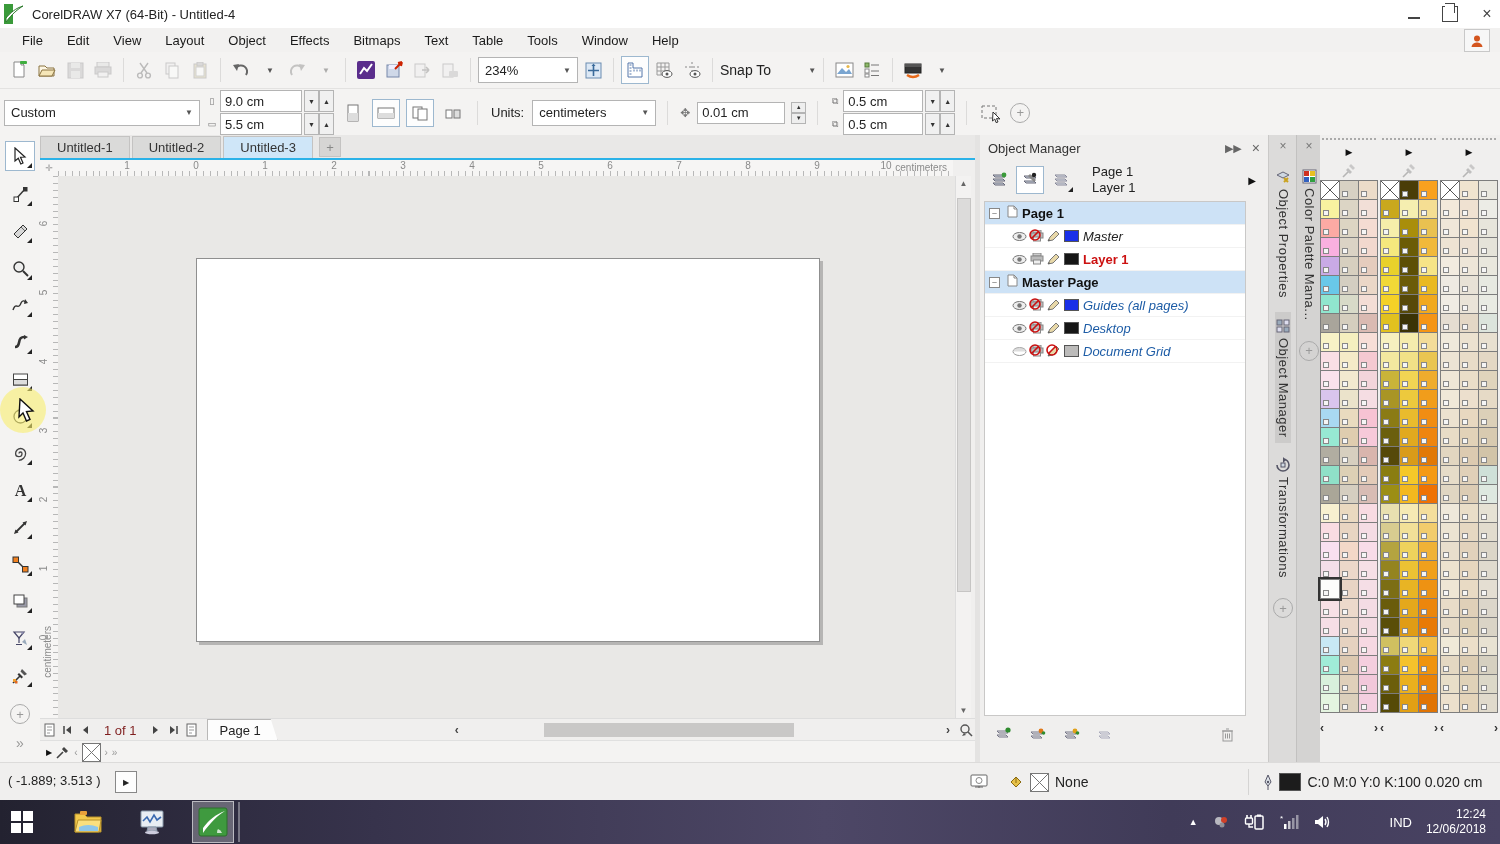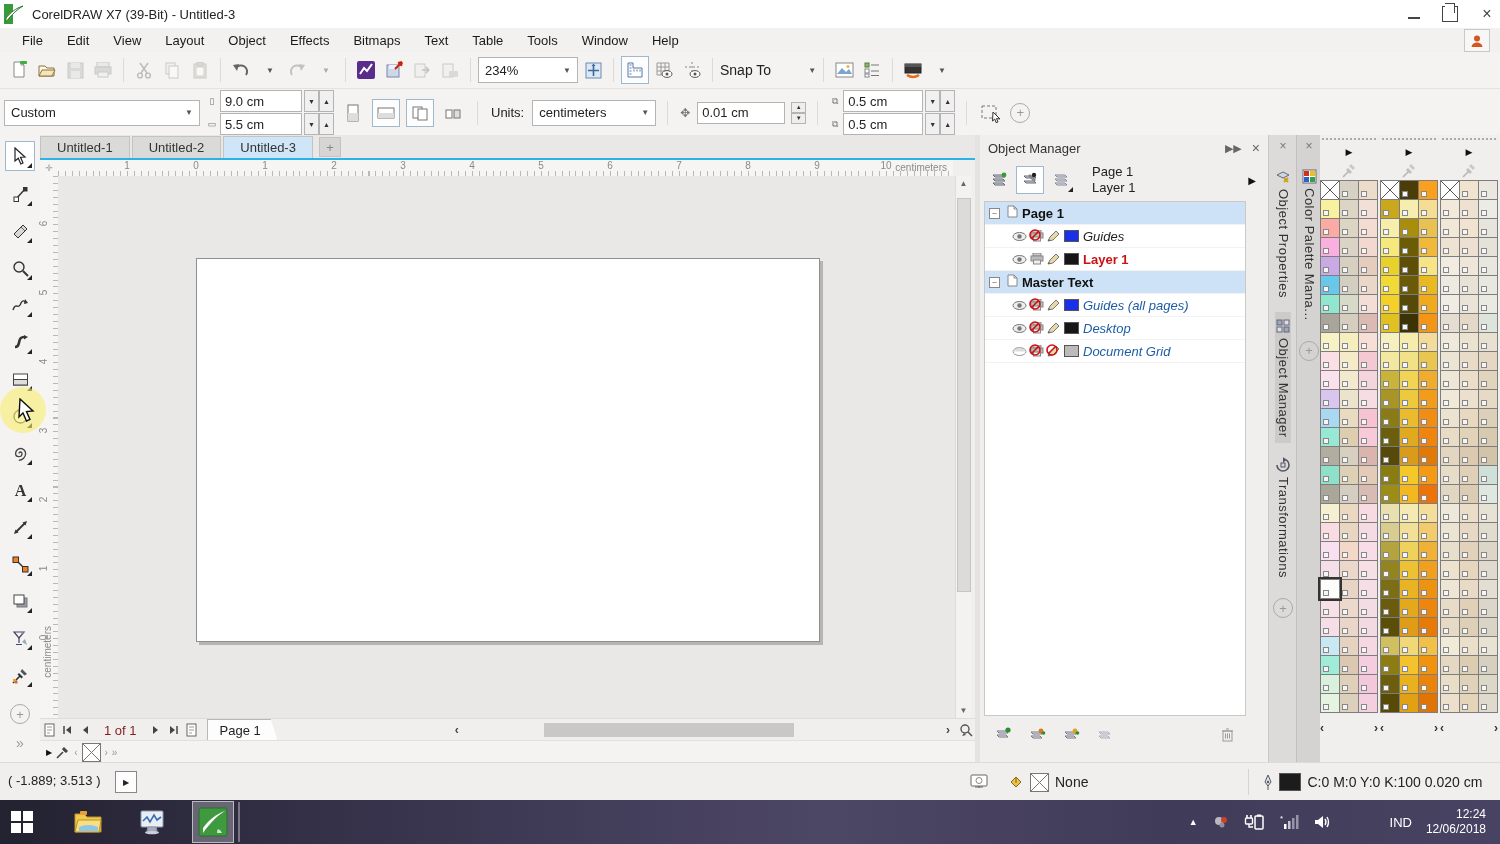--- a/index.html
+++ b/index.html
@@ -139,21 +139,21 @@
 <body>
 
 <div id="app">
 
   <div id="titlebar">
     <svg class="logo" viewBox="0 0 20 20">
         <rect x="0" y="0" width="20" height="20" fill="#fff"></rect>
         <rect x="0" y="0" width="9" height="20" fill="#3a9a3a"></rect>
         <path d="M2 18 C8 10 14 5 19 2 C12 4 6 9 2 14 Z" fill="#fff" stroke="#2c7a2c" stroke-width="1"></path>
       </svg>
-    <span class="title">CorelDRAW X7 (39-Bit) - Untitled-3</span>
+    <span class="title">CorelDRAW X7 (64-Bit) - Untitled-4</span>
     <div class="winbtns">
       <span class="wb wb-min"></span>
       <span class="wb wb-restore"></span>
       <span class="wb" style="font-size:16px;">×</span>
     </div>
   </div>
 
   <div id="menubar">
     <span id="menubar-items" style="display:flex;">
         <span class="menu-item">File</span>
@@ -725,21 +725,21 @@
               <path d="M2.5 9.5 L9.5 2.5" stroke="#cc1111" stroke-width="1.6"></path>
             </svg>
           </span>
           <span class="om-ic">
             <svg width="13" height="12" viewBox="0 0 13 12">
               <path d="M1 11 L3 7 L9 1 L12 4 L6 10 Z" fill="#e8d8a8" stroke="#777"></path>
               <path d="M1 11 L3 10.5 L2 9 Z" fill="#555"></path>
             </svg>
           </span>
           <span class="om-chip" style="background: rgb(26, 48, 232);"></span>
-          <span class="lbl-it">Guides</span>
+          <span class="lbl-it">Master</span>
         </div>
         <div class="om-row">
           <span class="om-ind"></span>
           <span class="om-ic">
             <svg width="15" height="11" viewBox="0 0 15 11">
               <ellipse cx="7.5" cy="5.5" rx="6.5" ry="4" fill="#eee" stroke="#777"></ellipse>
               <circle cx="7.5" cy="5.5" r="2.2" fill="#777"></circle>
             </svg>
           </span>
           <span class="om-ic">
@@ -757,21 +757,21 @@
           </span>
           <span class="om-chip" style="background: rgb(22, 22, 22);"></span>
           <span class="lbl-red">Layer 1</span>
         </div>
         <div class="om-row om-sel">
           <span class="om-exp">–</span>
           <span><svg width="12" height="13" viewBox="0 0 12 13" style="margin-left:2px;">
               <path d="M2 1 H8 L11 4 V12 H2 Z" fill="#fff" stroke="#888"></path>
               <path d="M8 1 V4 H11" fill="none" stroke="#888"></path>
             </svg></span>
-          <span class="om-pagelabel">Master Text</span>
+          <span class="om-pagelabel">Master Page</span>
         </div>
         <div class="om-row">
           <span class="om-ind"></span>
           <span class="om-ic">
             <svg width="15" height="11" viewBox="0 0 15 11">
               <ellipse cx="7.5" cy="5.5" rx="6.5" ry="4" fill="#eee" stroke="#777"></ellipse>
               <circle cx="7.5" cy="5.5" r="2.2" fill="#777"></circle>
             </svg>
           </span>
           <span class="om-ic">

